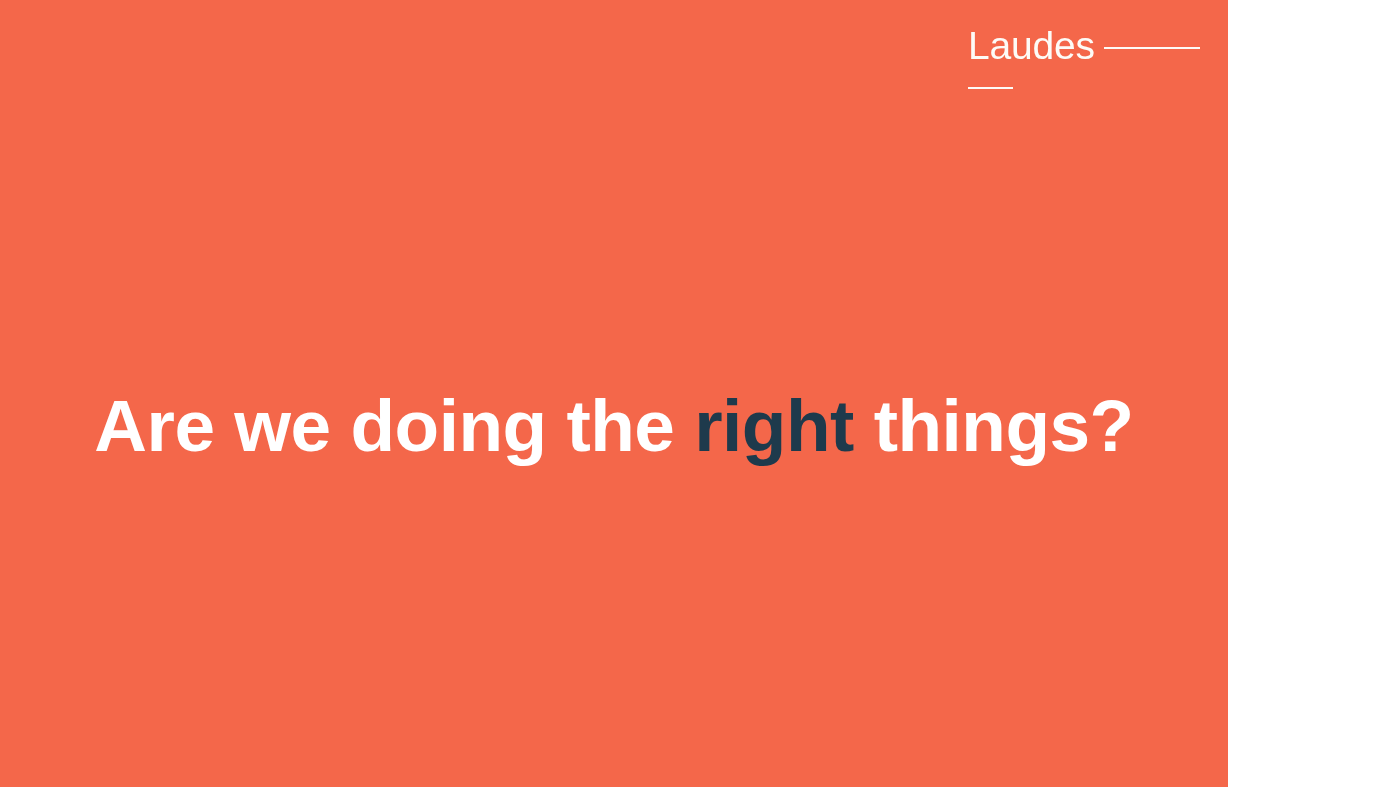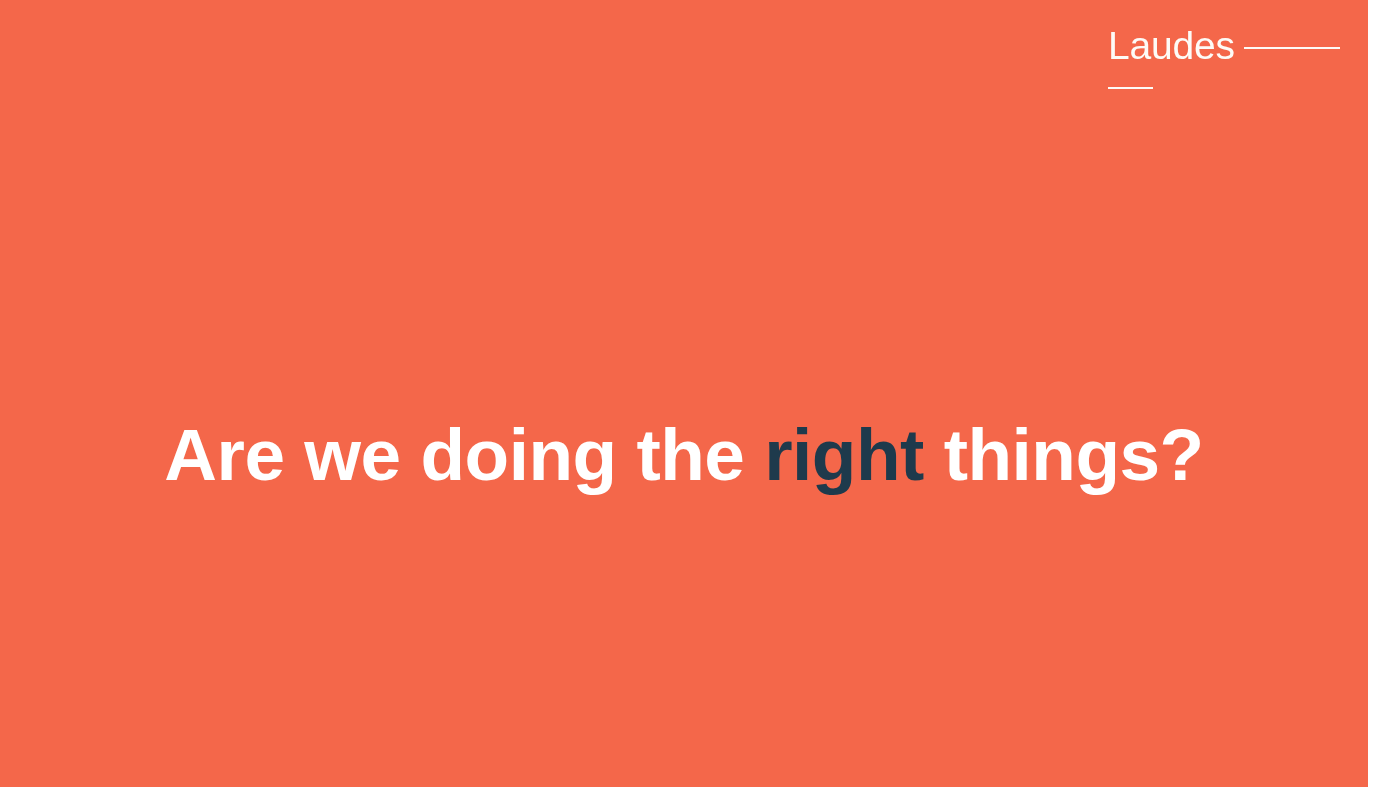--- a/index.html
+++ b/index.html
@@ -8,21 +8,21 @@
   }
   body {
     width: 1400px;
     height: 787px;
     overflow: hidden;
     font-family: "Liberation Sans", sans-serif;
   }
 
   .slide {
     position: relative;
-    width: 1368px;
+    width: 1228px;
     height: 787px;
     background: #F4674A;
     overflow: hidden;
   }
 
   
   .logo {
     position: absolute;
     top: 26px;
     right: 28px;
@@ -68,21 +68,21 @@
     flex: 0 0 45px;
     margin-right: 9px;
     margin-top: 4px;
   }
 
   
   .headline-wrap {
     position: absolute;
     left: 0;
     right: 0;
-    top: 356px;
+    top: 327px;
     display: flex;
     justify-content: center;
     align-items: center;
   }
   .headline {
     font-family: "Liberation Sans", sans-serif;
     font-weight: bold;
     font-size: 73px;
     line-height: 100px;
     letter-spacing: -0.5px;

